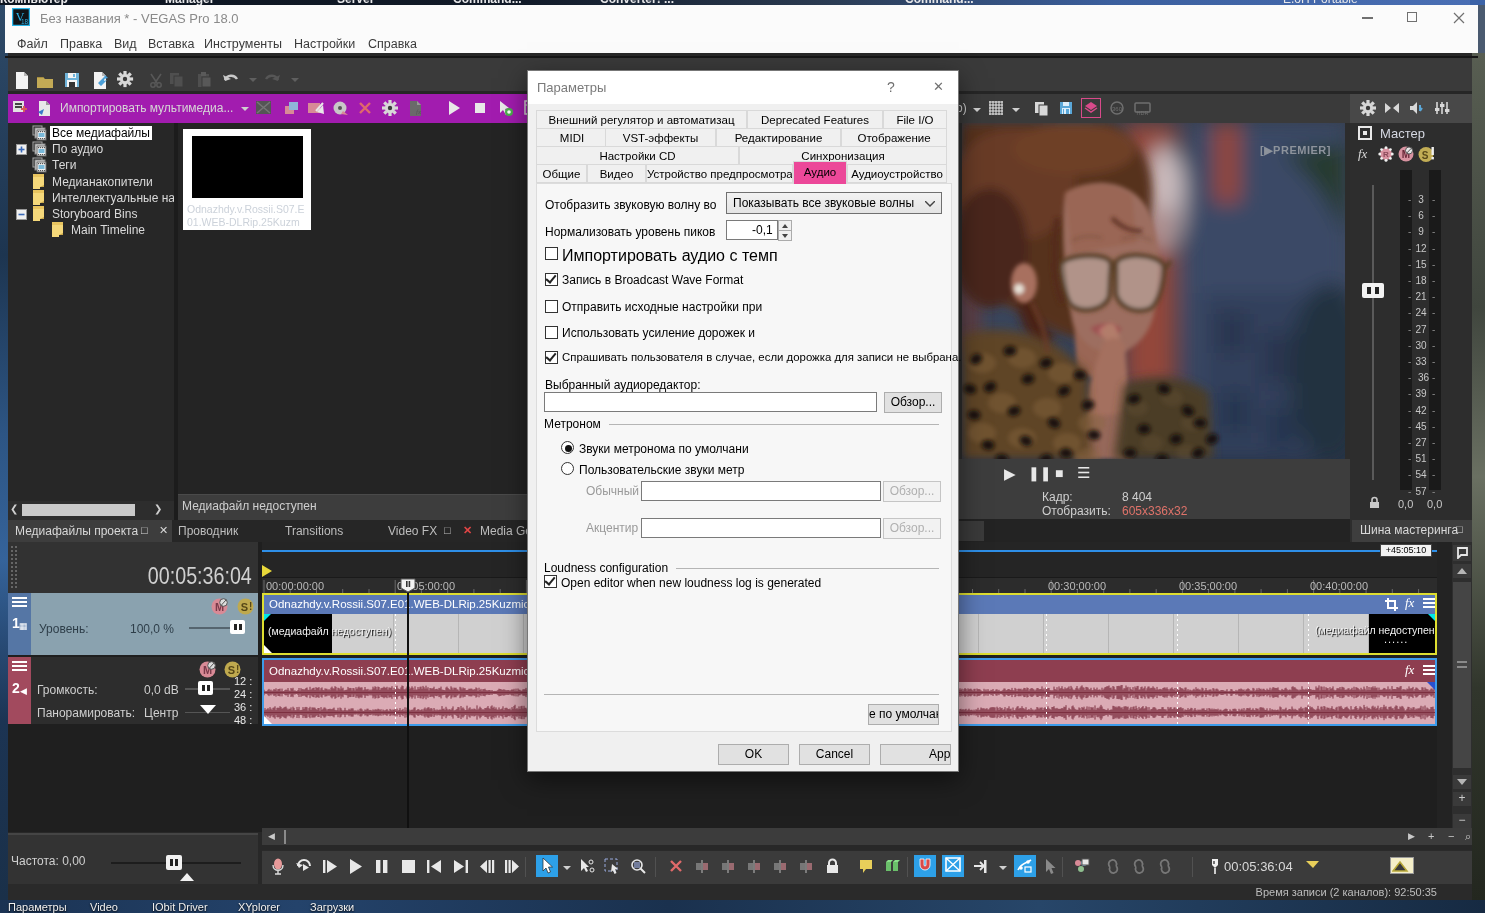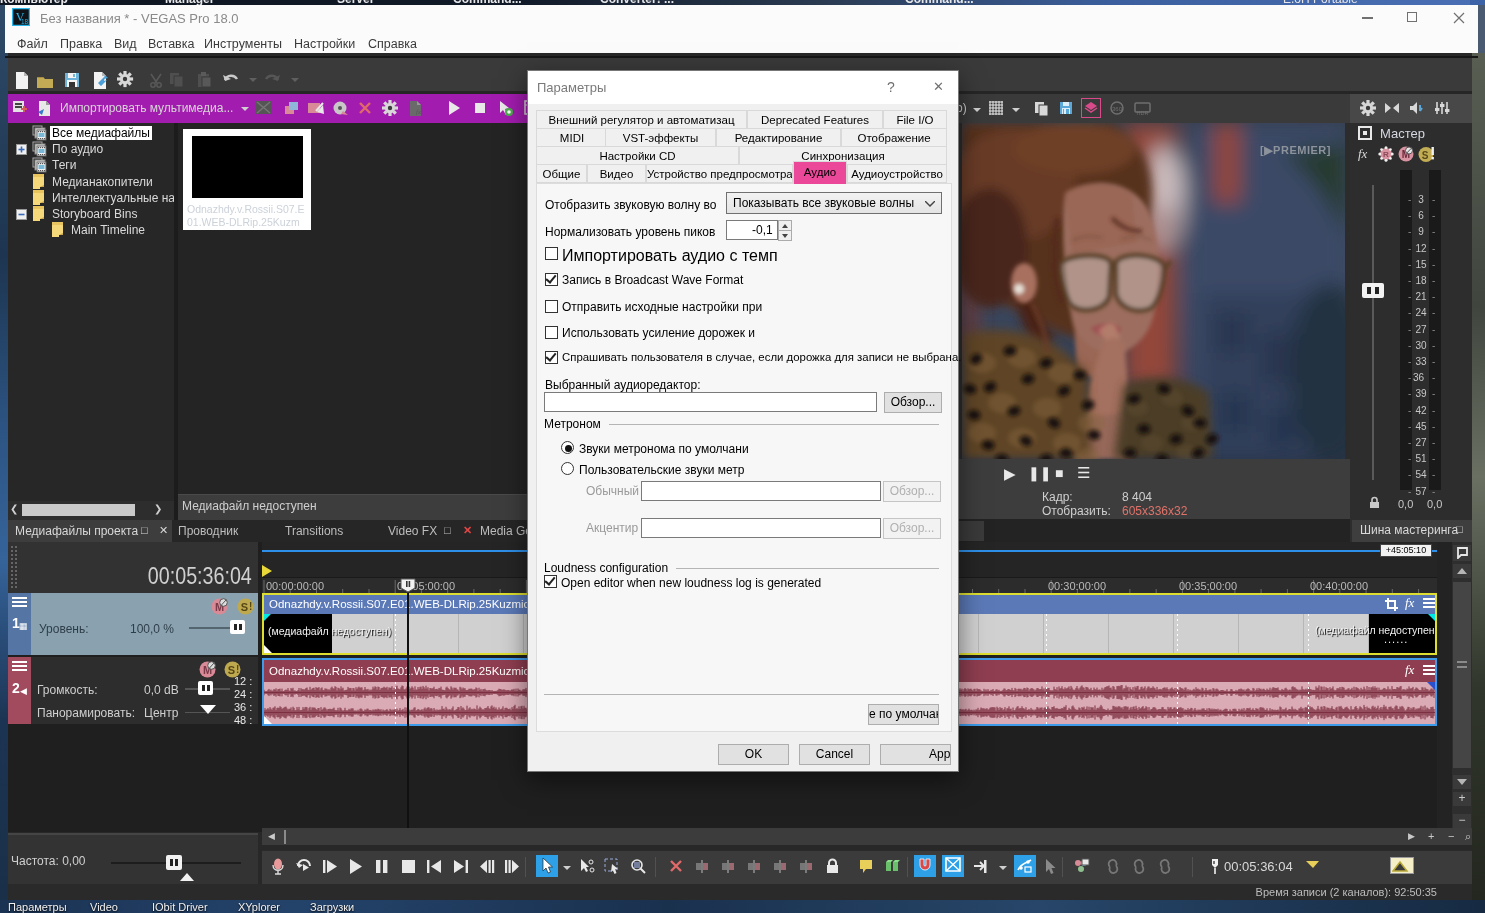--- a/index.html
+++ b/index.html
@@ -614,21 +614,21 @@
       <span class="abs" style="left:82px;top:213px;color:#888;font-size:10px">-</span>
       <span class="abs" style="left:63px;top:230px;width:16px;text-align:center;color:#c8c8c8;font-size:10px">27</span>
       <span class="abs" style="left:58px;top:230px;color:#888;font-size:10px">-</span>
       <span class="abs" style="left:82px;top:230px;color:#888;font-size:10px">-</span>
       <span class="abs" style="left:63px;top:246px;width:16px;text-align:center;color:#c8c8c8;font-size:10px">30</span>
       <span class="abs" style="left:58px;top:246px;color:#888;font-size:10px">-</span>
       <span class="abs" style="left:82px;top:246px;color:#888;font-size:10px">-</span>
       <span class="abs" style="left:63px;top:262px;width:16px;text-align:center;color:#c8c8c8;font-size:10px">33</span>
       <span class="abs" style="left:58px;top:262px;color:#888;font-size:10px">-</span>
       <span class="abs" style="left:82px;top:262px;color:#888;font-size:10px">-</span>
-      <span class="abs" style="left:63px;top:278px;width:16px;text-align:left;color:#c8c8c8;font-size:10px">36</span>
+      <span class="abs" style="left:63px;top:278px;width:16px;text-align:right;color:#c8c8c8;font-size:10px">36</span>
       <span class="abs" style="left:58px;top:278px;color:#888;font-size:10px">-</span>
       <span class="abs" style="left:82px;top:278px;color:#888;font-size:10px">-</span>
       <span class="abs" style="left:63px;top:294px;width:16px;text-align:center;color:#c8c8c8;font-size:10px">39</span>
       <span class="abs" style="left:58px;top:294px;color:#888;font-size:10px">-</span>
       <span class="abs" style="left:82px;top:294px;color:#888;font-size:10px">-</span>
       <span class="abs" style="left:63px;top:311px;width:16px;text-align:center;color:#c8c8c8;font-size:10px">42</span>
       <span class="abs" style="left:58px;top:311px;color:#888;font-size:10px">-</span>
       <span class="abs" style="left:82px;top:311px;color:#888;font-size:10px">-</span>
       <span class="abs" style="left:63px;top:327px;width:16px;text-align:center;color:#c8c8c8;font-size:10px">45</span>
       <span class="abs" style="left:58px;top:327px;color:#888;font-size:10px">-</span>

